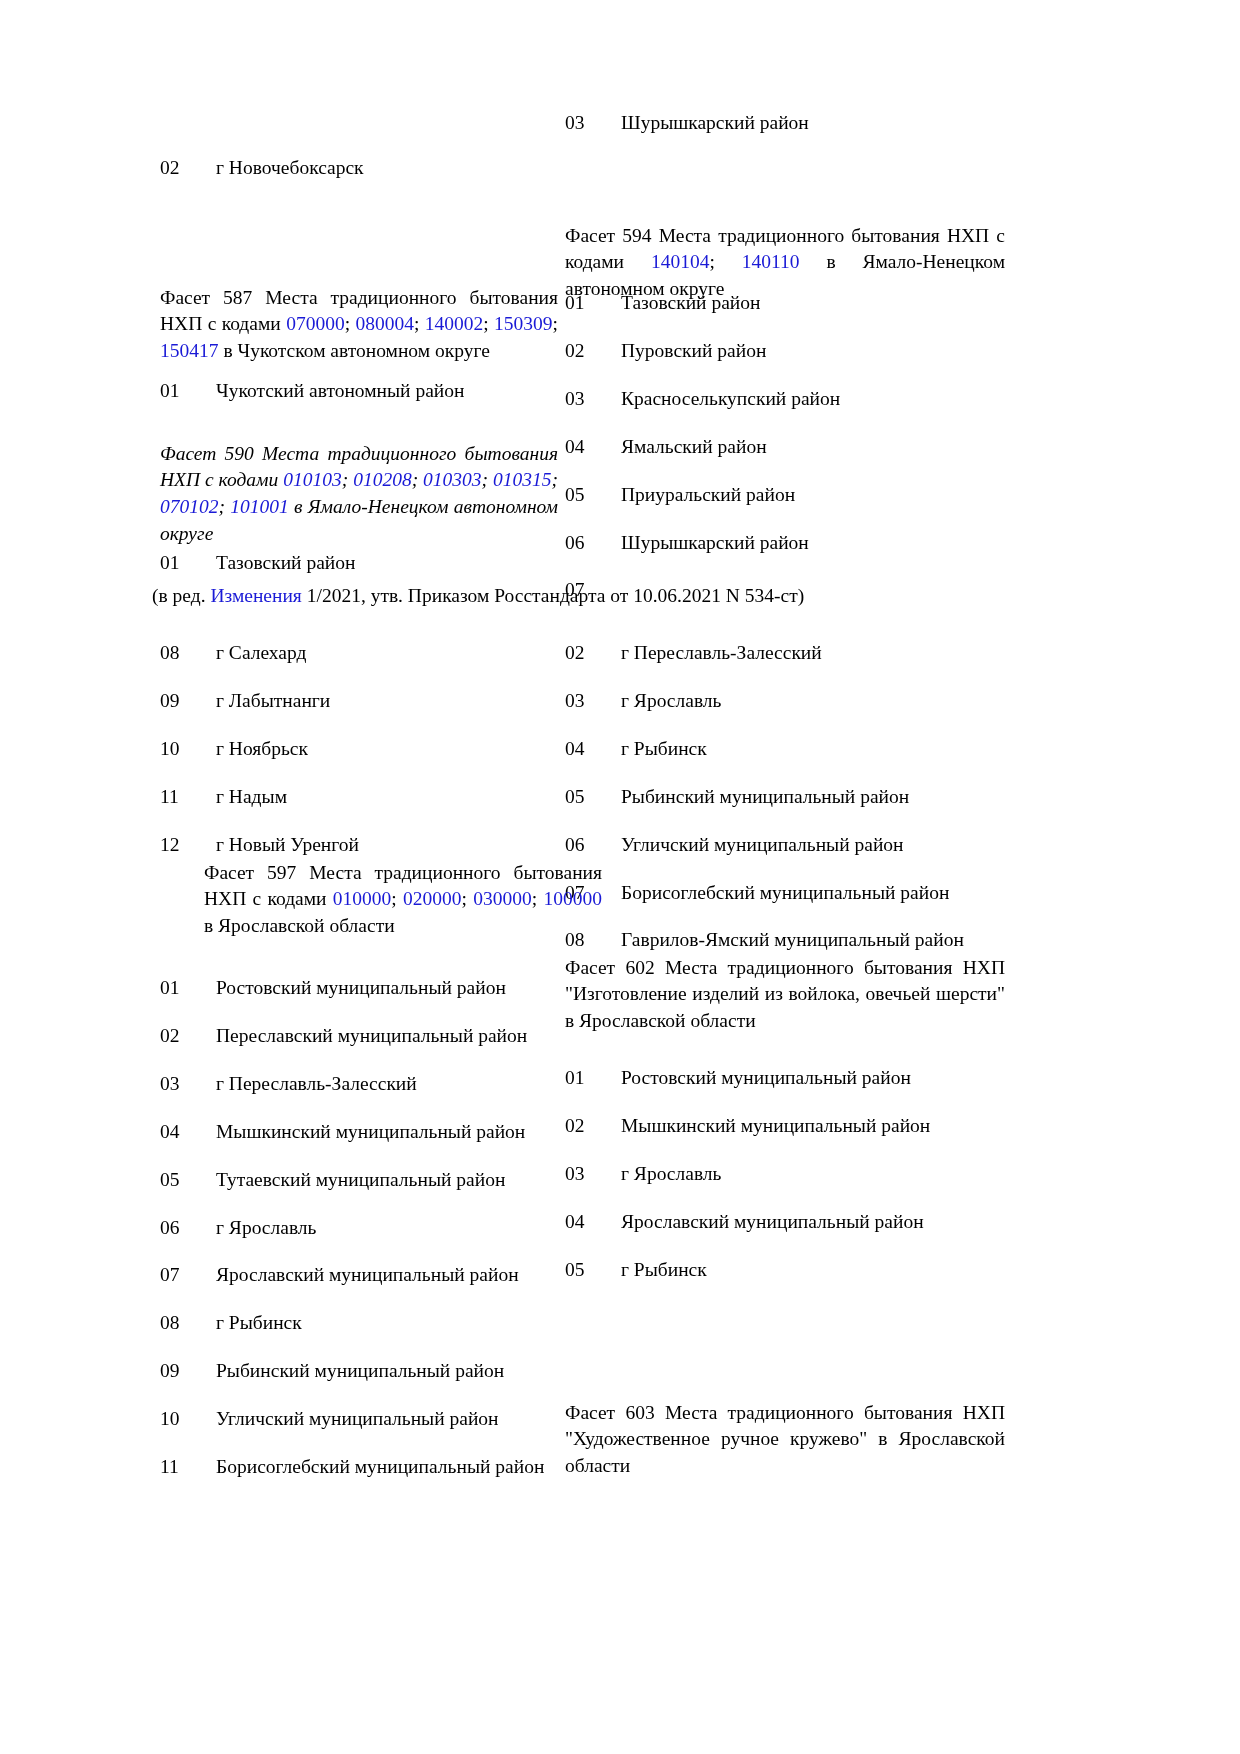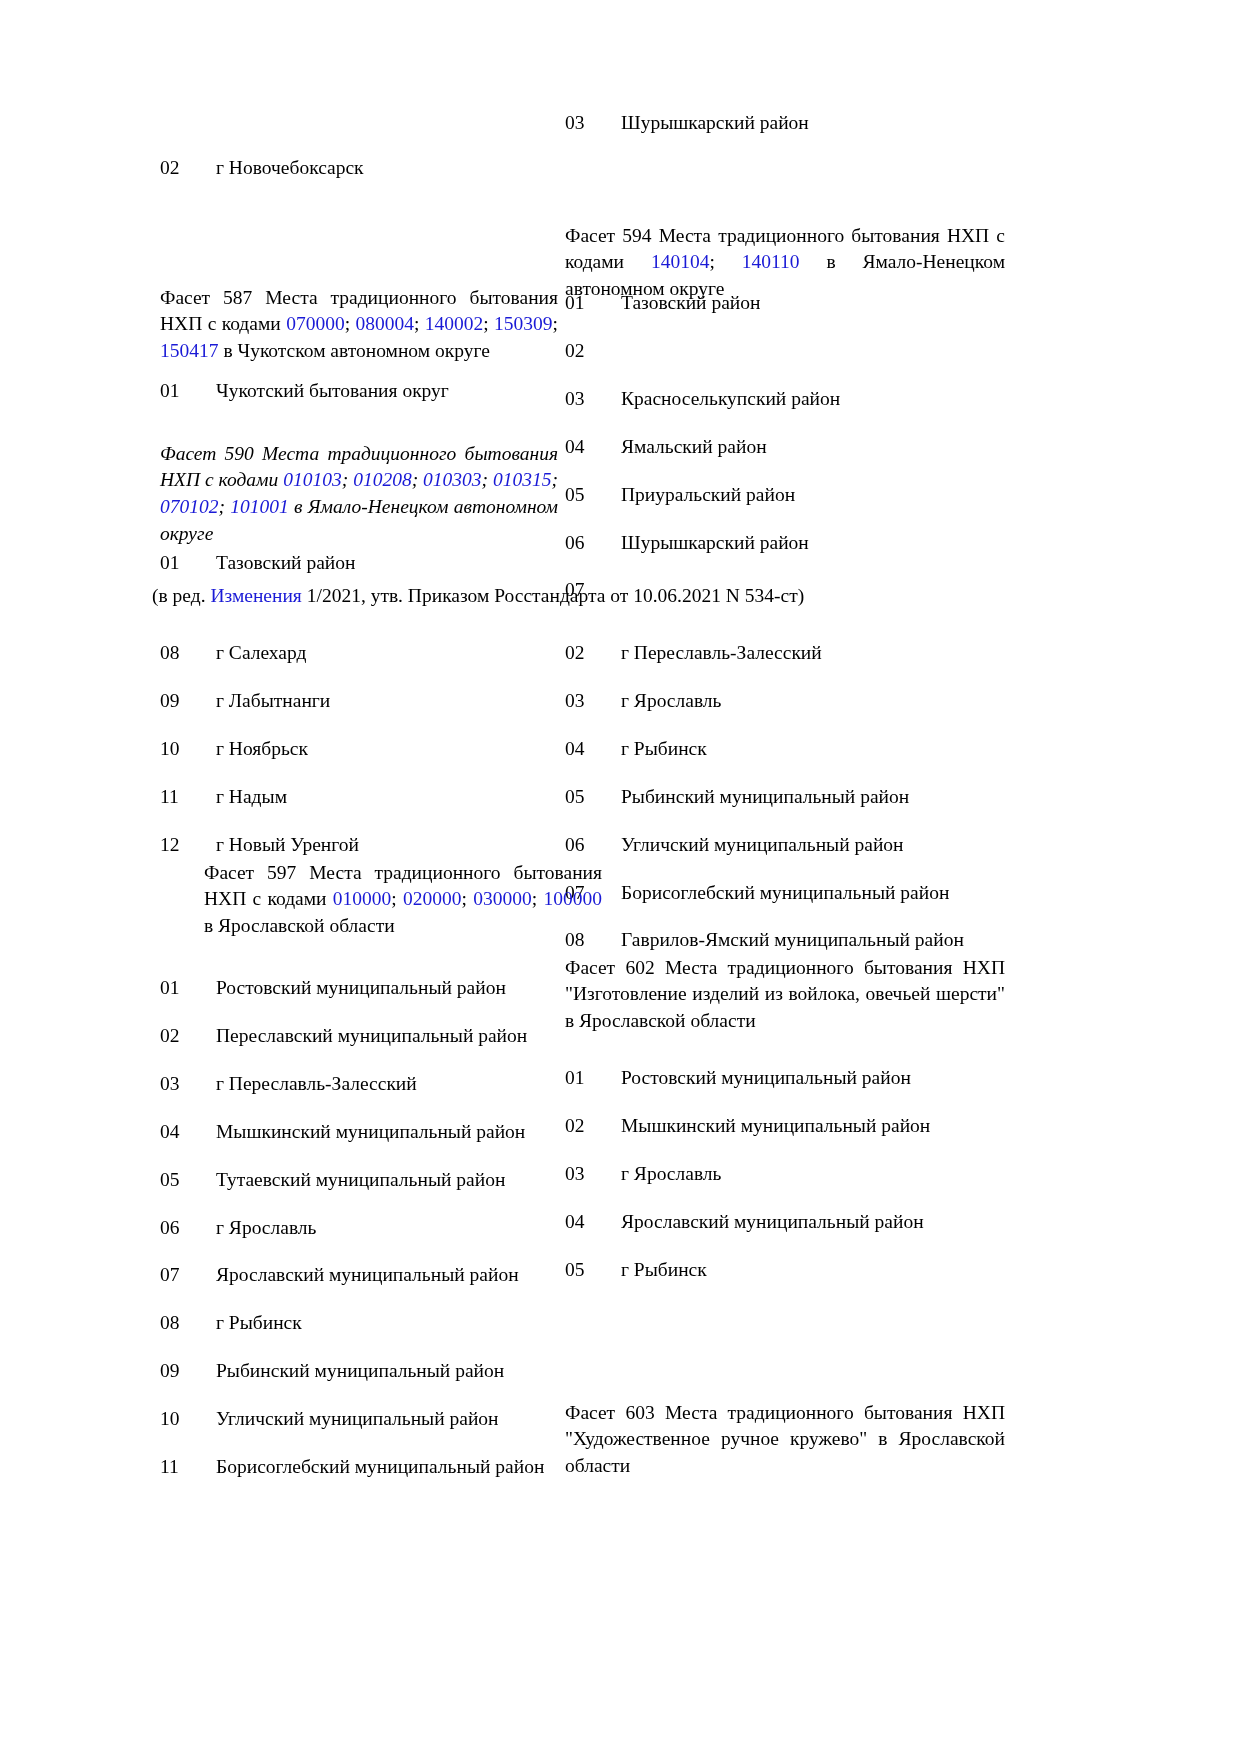--- a/index.html
+++ b/index.html
@@ -89,20 +89,21 @@
     </p>
   </div>
 
   <div class="col col-right" style="top: 290px;">
     <div class="entry">
       <span class="code">01</span>
       <span class="name">Тазовский район</span>
     </div>
     <div class="entry">
       <span class="code">02</span>
+      <span class="name">Пуровский район</span>
     </div>
     <div class="entry">
       <span class="code">03</span>
       <span class="name">Красноселькупский район</span>
     </div>
     <div class="entry">
       <span class="code">04</span>
       <span class="name">Ямальский район</span>
     </div>
     <div class="entry">
@@ -124,21 +125,21 @@
       <span class="lnk">080004</span>;
       <span class="lnk">140002</span>;
       <span class="lnk">150309</span>;
       <span class="lnk">150417</span><span> в Чукотском автономном округе</span>
     </p>
   </div>
 
   <div class="col col-left" style="top: 378px;">
     <div class="entry">
       <span class="code">01</span>
-      <span class="name">Чукотский бытования округ</span>
+      <span class="name">Чукотский автономный район</span>
     </div>
   </div>
 
   <div class="col col-left" style="top: 421px; font-style: italic;">
     <p class="facet">
       <span>Фасет 590 Места традиционного бытования НХП с кодами </span><span class="lnk">010103</span>;
       <span class="lnk">010208</span>;
       <span class="lnk">010303</span>;
       <span class="lnk">010315</span>;
       <span class="lnk">070102</span>;

